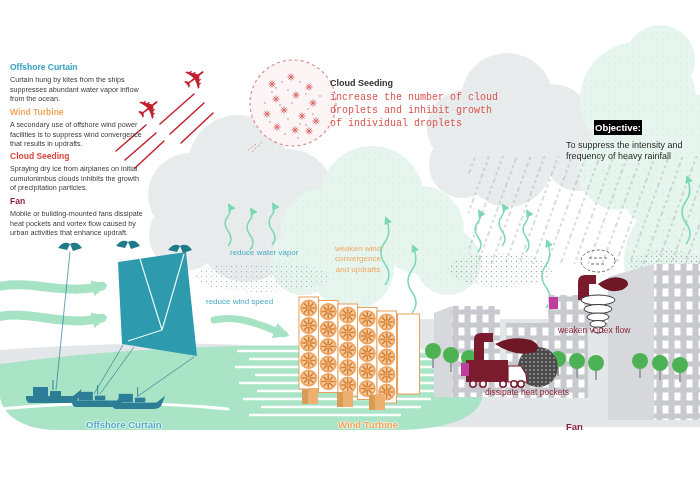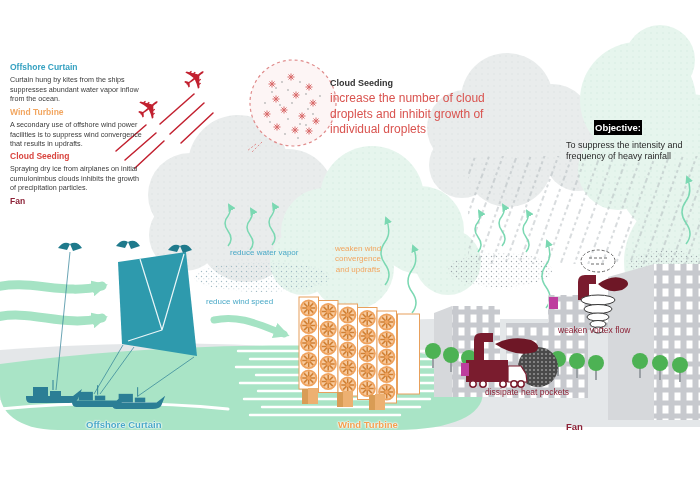--- a/index.html
+++ b/index.html
@@ -7,21 +7,21 @@
          font-family:"Liberation Sans","DejaVu Sans",sans-serif;}
   #scene{position:absolute;left:0;top:0;width:700px;height:495px;}
   .txt{position:absolute;}
   
   .legend-sec{position:absolute;left:10px;width:134px;}
   .legend-h{font-weight:bold;font-size:8.5px;margin:0 0 3px 0;}
   .legend-b{font-size:7.2px;line-height:1.32;color:#3b3b3b;margin:0;}
   .c-teal{color:#35A1C1}.c-orange{color:#F2A660}.c-red{color:#D9453F}.c-maroon{color:#8C2136}
   
   .co-h{left:330px;top:78px;font-size:9px;font-weight:bold;color:#333;}
-  .co-d{left:330px;top:91px;width:178px;font-size:12px;line-height:1.3;color:#D9534F;}
+  .co-d{left:330px;top:91px;width:178px;font-size:10px;line-height:1.3;color:#D9534F;font-family:Liberation Mono, monospace;}
   
   .obj-box{left:594px;top:120px;background:#000000;color:#fff;font-weight:bold;
            font-size:9.5px;padding:2px 1px;}
   .obj-txt{left:566px;top:140px;width:135px;font-size:9px;line-height:1.25;color:#2b2b2b;}
   
   .ann{font-size:8px;}
   .a-rwv{left:206px;top:248px;color:#4AA9C7;margin-left:24px;}
   .a-rws{left:206px;top:297px;color:#4AA9C7;}
   .a-wwc{left:328px;top:244px;width:60px;color:#F2A660;line-height:1.3;text-align:center;}
   .a-wvf{left:558px;top:325px;color:#8C2136;font-size:8.5px;}
@@ -371,20 +371,21 @@
 <div class="legend-sec" style="top:107px">
   <div class="legend-h c-orange">Wind Turbine</div>
   <p class="legend-b">A secondary use of offshore wind power facilities is to suppress wind convergence that results in updrafts.</p>
 </div>
 <div class="legend-sec" style="top:151px">
   <div class="legend-h c-red">Cloud Seeding</div>
   <p class="legend-b">Spraying dry ice from airplanes on initial cumulonimbus clouds inhibits the growth of precipitation particles.</p>
 </div>
 <div class="legend-sec" style="top:196px">
   <div class="legend-h c-maroon">Fan</div>
+  <p class="legend-b">Mobile or building-mounted fans dissipate heat pockets and vortex flow caused by urban activities that enhance updraft.</p>
 </div>
 
 <div class="txt co-h">Cloud Seeding</div>
 <div class="txt co-d">increase the number of cloud droplets and inhibit growth of individual droplets</div>
 
 <div class="txt obj-box">Objective:</div>
 <div class="txt obj-txt">To suppress the intensity and frequency of heavy rainfall</div>
 
 <div class="txt ann a-rwv">reduce water vapor</div>
 <div class="txt ann a-rws">reduce wind speed</div>

